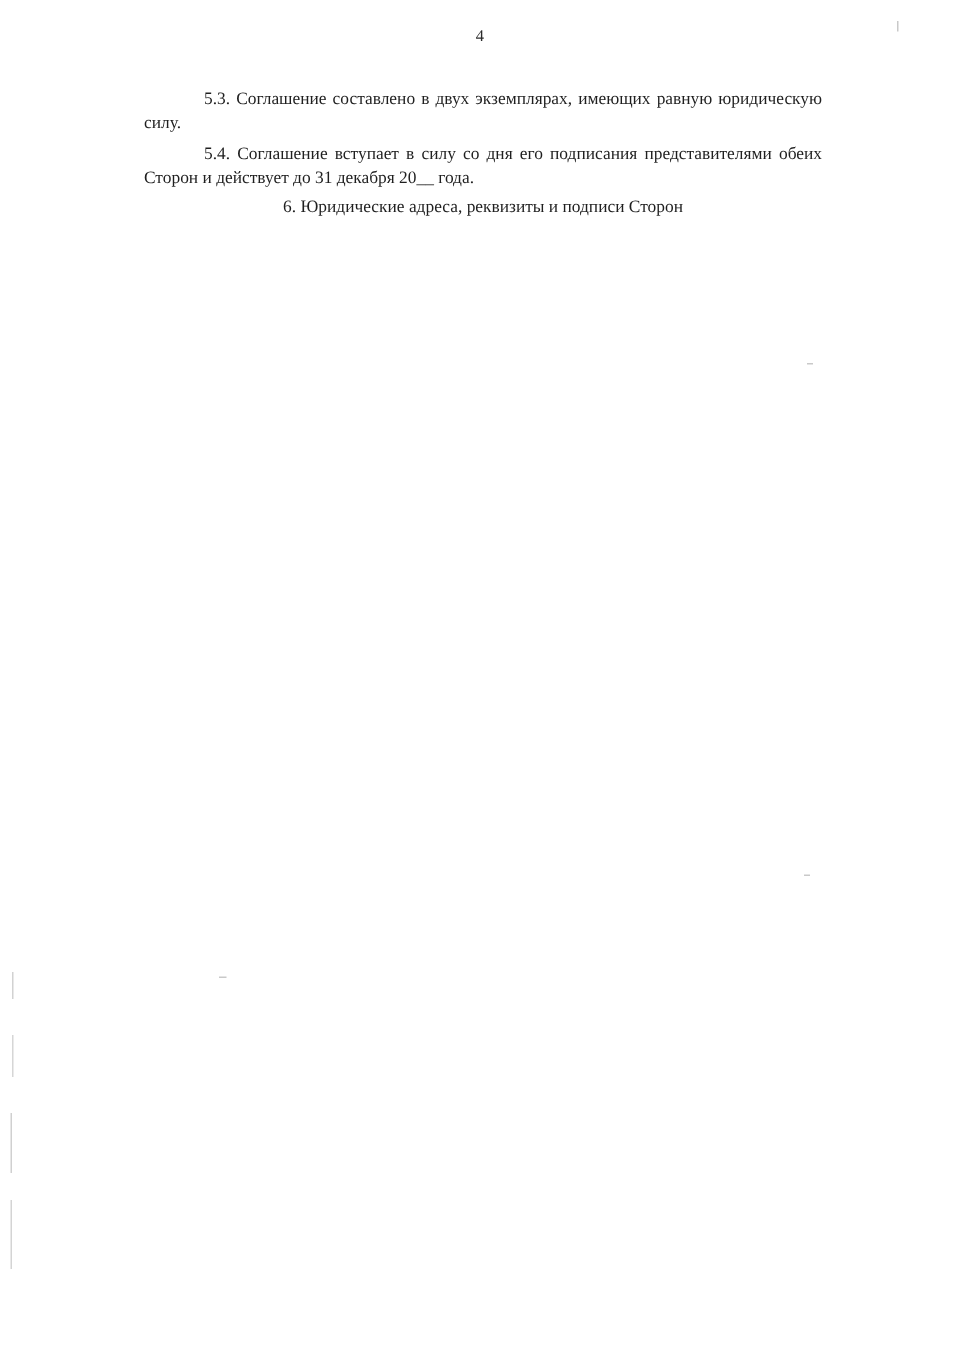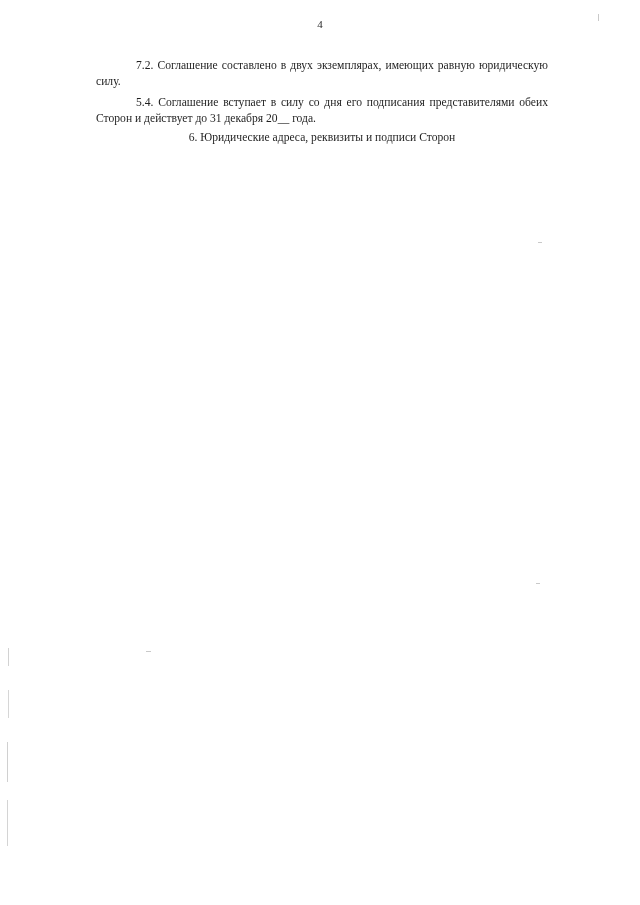--- a/index.html
+++ b/index.html
@@ -68,21 +68,21 @@
 </style>
 </head>
 <body>
 
 <div class="page">
 
   <div class="page-number">4</div>
 
   <div class="content">
 
-    <p class="para">7.2. Соглашение составлено в двух экземплярах, имеющих равную юридическую силу.</p>
+    <p class="para">5.3. Соглашение составлено в двух экземплярах, имеющих равную юридическую силу.</p>
 
     <p class="para spaced">5.4. Соглашение вступает в силу со дня его подписания  представителями обеих Сторон и  действует до 31 декабря 20__ года.</p>
 
     <div class="heading">6. Юридические адреса, реквизиты и подписи Сторон</div>
 
   </div>
 
   <div class="artifact a1"></div>
   <div class="artifact a2"></div>
   <div class="artifact a3"></div>

